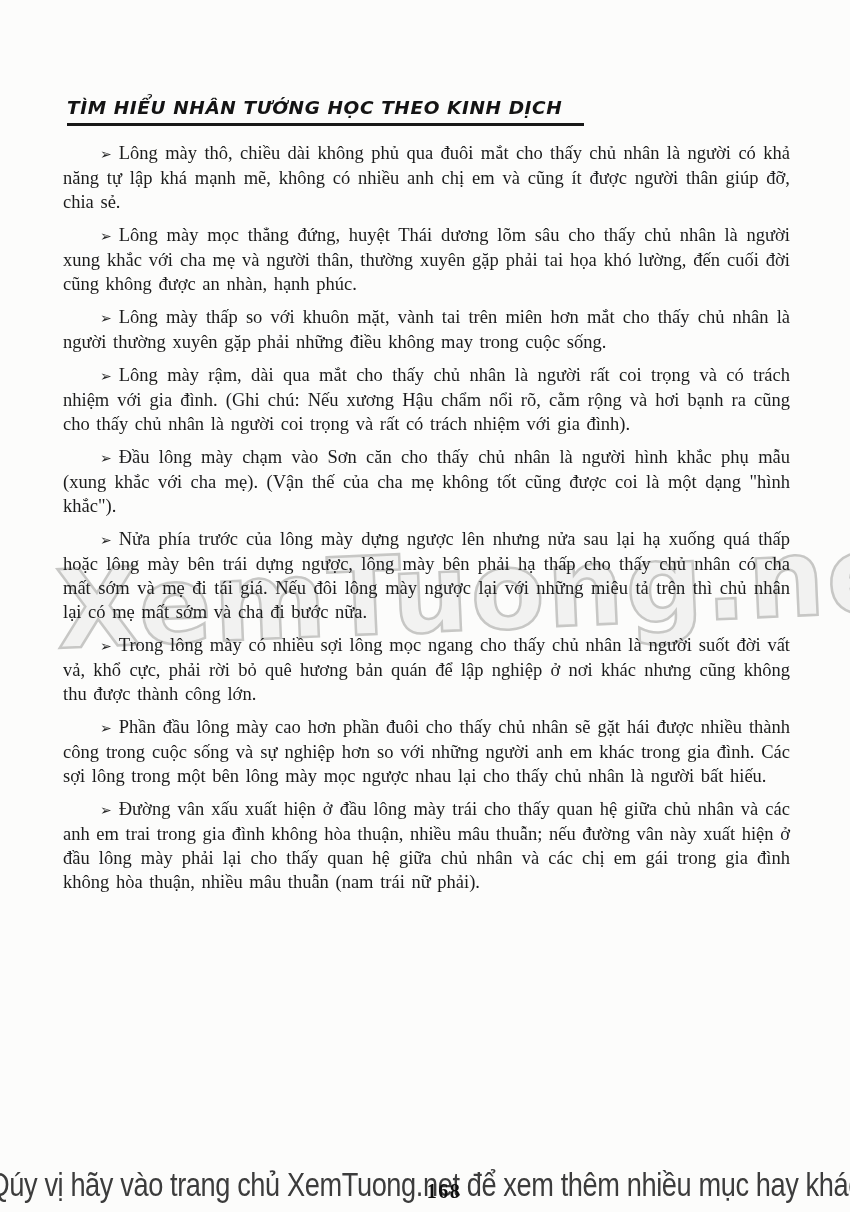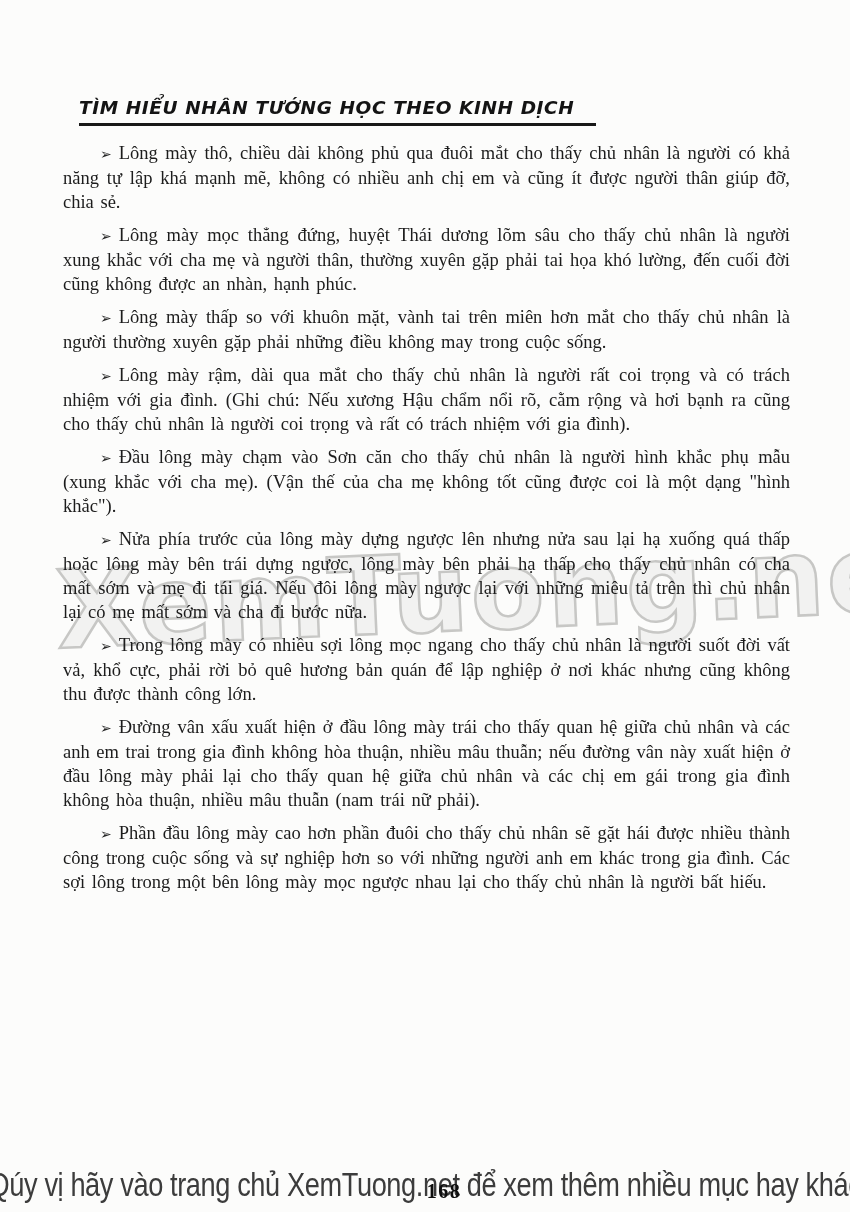--- a/index.html
+++ b/index.html
@@ -21,21 +21,21 @@
     z-index: 2;
   }
   .title {
     display: inline-block;
     font-family: "DejaVu Sans", sans-serif;
     font-style: italic;
     font-weight: bold;
     font-size: 18.5px;
     letter-spacing: 0.6px;
     color: #141414;
-    margin: 0 0 15px 16px;
+    margin: 0 0 15px 4px;
     padding: 0 22px 5px 0;
     border-bottom: 3px solid #181818;
     white-space: nowrap;
   }
   .para {
     margin: 0 0 9px 0;
     font-size: 18.5px;
     line-height: 24px;
     text-align: justify;
     text-indent: 37px;
@@ -111,23 +111,23 @@
     <p class="para"><span class="arrow">➢</span><span>Lông mày rậm, dài qua mắt cho thấy chủ nhân là người rất coi trọng và có trách nhiệm với gia đình. (Ghi chú: Nếu xương Hậu chẩm nổi rõ, cằm rộng và hơi bạnh ra cũng cho thấy chủ nhân là người coi trọng và rất có trách nhiệm với gia đình).</span></p>
 
 
     <p class="para"><span class="arrow">➢</span><span>Đầu lông mày chạm vào Sơn căn cho thấy chủ nhân là người hình khắc phụ mẫu (xung khắc với cha mẹ). (Vận thế của cha mẹ không tốt cũng được coi là một dạng "hình khắc").</span></p>
 
     <p class="para"><span class="arrow">➢</span><span>Nửa phía trước của lông mày dựng ngược lên nhưng nửa sau lại hạ xuống quá thấp hoặc lông mày bên trái dựng ngược, lông mày bên phải hạ thấp cho thấy chủ nhân có cha mất sớm và mẹ đi tái giá. Nếu đôi lông mày ngược lại với những miêu tả trên thì chủ nhân lại có mẹ mất sớm và cha đi bước nữa.</span></p>
 
 
     <p class="para"><span class="arrow">➢</span><span>Trong lông mày có nhiều sợi lông mọc ngang cho thấy chủ nhân là người suốt đời vất vả, khổ cực, phải rời bỏ quê hương bản quán để lập nghiệp ở nơi khác nhưng cũng không thu được thành công lớn.</span></p>
 
+    <p class="para"><span class="arrow">➢</span><span>Phần đầu lông mày cao hơn phần đuôi cho thấy chủ nhân sẽ gặt hái được nhiều thành công trong cuộc sống và sự nghiệp hơn so với những người anh em khác trong gia đình. Các sợi lông trong một bên lông mày mọc ngược nhau lại cho thấy chủ nhân là người bất hiếu.</span></p>
+
     <p class="para"><span class="arrow">➢</span><span>Đường vân xấu xuất hiện ở đầu lông mày trái cho thấy quan hệ giữa chủ nhân và các anh em trai trong gia đình không hòa thuận, nhiều mâu thuẫn; nếu đường vân này xuất hiện ở đầu lông mày phải lại cho thấy quan hệ giữa chủ nhân và các chị em gái trong gia đình không hòa thuận, nhiều mâu thuẫn (nam trái nữ phải).</span></p>
-
-    <p class="para"><span class="arrow">➢</span><span>Phần đầu lông mày cao hơn phần đuôi cho thấy chủ nhân sẽ gặt hái được nhiều thành công trong cuộc sống và sự nghiệp hơn so với những người anh em khác trong gia đình. Các sợi lông trong một bên lông mày mọc ngược nhau lại cho thấy chủ nhân là người bất hiếu.</span></p>
   </div>
 
   <div class="footer">
     <div class="footer-text">Qúy vị hãy vào trang chủ XemTuong.net để xem thêm nhiều mục hay khác</div>
     <div class="page-number">168</div>
   </div>
 
 </div>
 
 </body></html>

